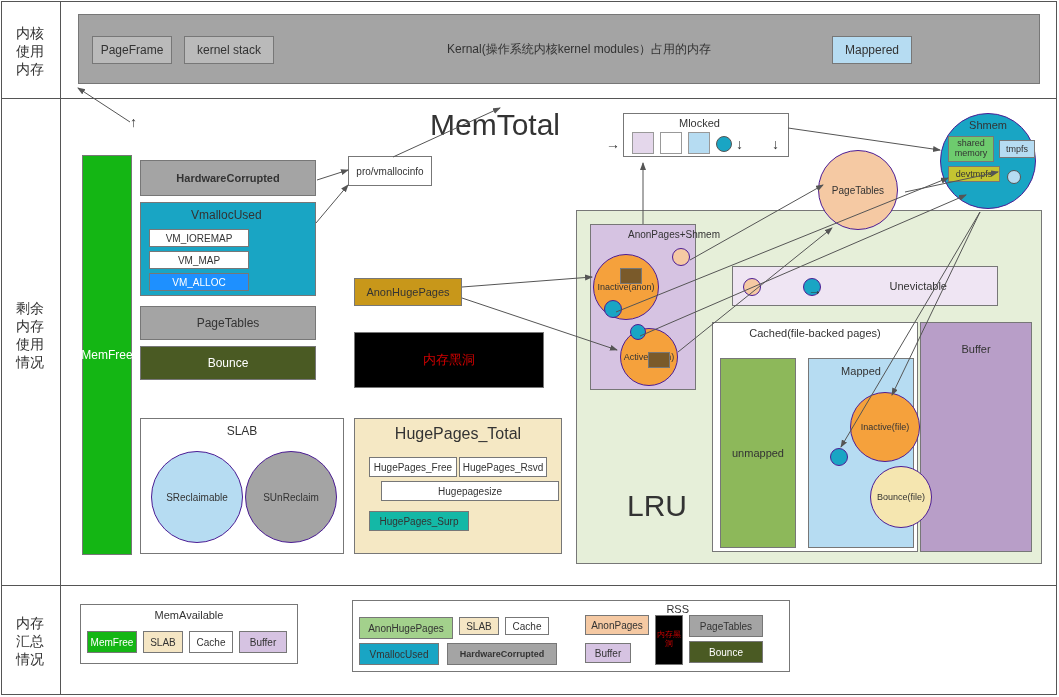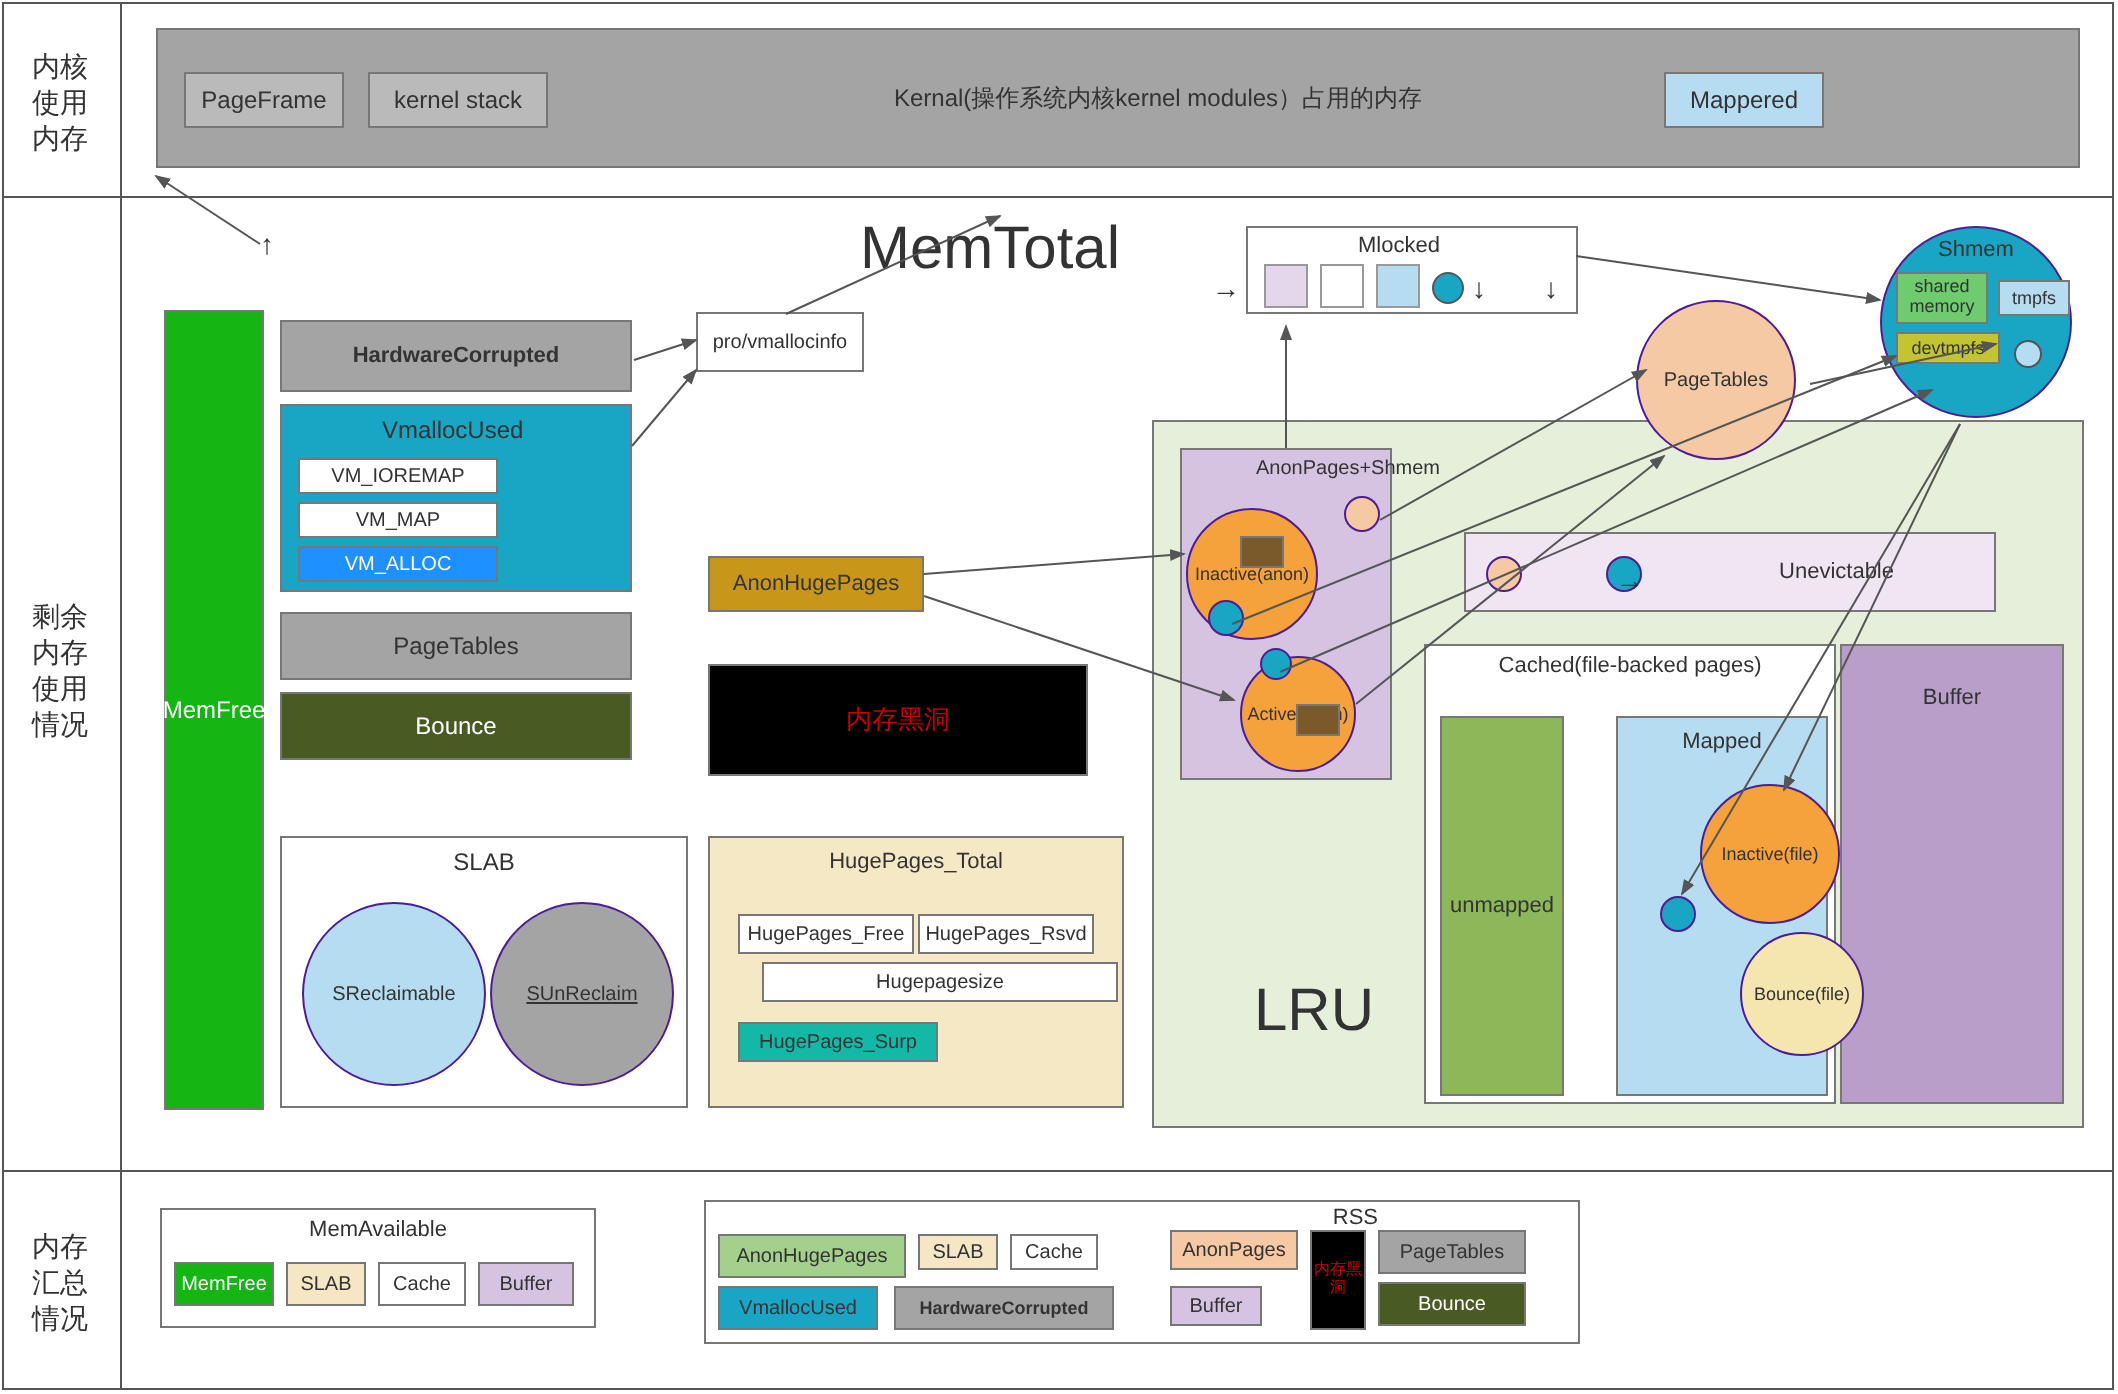--- a/index.html
+++ b/index.html
@@ -67,29 +67,29 @@
   <div class="box" style="position:absolute; left:8px; top:70px; width:100px; height:18px; background:#1e90ff; color:#fff; font-size:10px;">VM_ALLOC</div>
 </div>
 <div class="box" style="left:348px; top:156px; width:84px; height:30px; background:#fff; font-size:10px;">pro/vmallocinfo</div>
 
 <div class="box" style="left:140px; top:306px; width:176px; height:34px; background:#a4a4a4;">PageTables</div>
 <div class="box" style="left:140px; top:346px; width:176px; height:34px; background:#4a5a23; color:#fff;">Bounce</div>
 
 <div class="box" style="left:140px; top:418px; width:204px; height:136px; background:#fff;">
   <span style="position:absolute; top:5px; font-size:12px;">SLAB</span>
   <div class="circle" style="position:absolute; left:10px; top:32px; width:92px; height:92px; background:#b6dcf2; font-size:10px;">SReclaimable</div>
-  <div class="circle" style="position:absolute; left:104px; top:32px; width:92px; height:92px; background:#a4a4a4; font-size:10px;text-decoration:underline;">SUnReclaim</div>
+  <div class="circle" style="position:absolute; left:104px; top:32px; width:92px; height:92px; background:#a4a4a4; font-size:10px;">SUnReclaim</div>
 </div>
 
 <div class="box" style="left:354px; top:278px; width:108px; height:28px; background:#c8971a; font-size:11px;">AnonHugePages</div>
 
 <div class="box" style="left:354px; top:332px; width:190px; height:56px; background:#000; color:#c00; font-size:13px;">内存黑洞</div>
 
 <div class="box" style="left:354px; top:418px; width:208px; height:136px; background:#f5e8c4;">
-  <span style="position:absolute; top:6px; font-size:11px;">HugePages_Total</span>
+  <span style="position:absolute; top:6px; font-size:16px;">HugePages_Total</span>
   <div class="box" style="position:absolute; left:14px; top:38px; width:88px; height:20px; background:#fff; font-size:10px;">HugePages_Free</div>
   <div class="box" style="position:absolute; left:104px; top:38px; width:88px; height:20px; background:#fff; font-size:10px;">HugePages_Rsvd</div>
   <div class="box" style="position:absolute; left:14px; top:62px; width:178px; height:20px; background:#fff; font-size:10px;margin-left:12px;">Hugepagesize</div>
   <div class="box" style="position:absolute; left:14px; top:92px; width:100px; height:20px; background:#14b8a6; font-size:10px;">HugePages_Surp</div>
 </div>
 
 <div class="box" style="left:576px; top:210px; width:466px; height:354px; background:#e6efd9;">
   <span style="position:absolute; left:50px; bottom:40px; font-size:30px;">LRU</span>
 </div>
 
@@ -109,21 +109,21 @@
 <div class="box" style="left:732px; top:266px; width:266px; height:40px; background:#efe5f3;">
   <span style="position:absolute; right:50px; top:13px; font-size:11px;">Unevictable</span>
   <div class="circle" style="position:absolute; left:10px; top:11px; width:18px; height:18px; background:#f5c9a3;"></div>
   <div class="circle" style="position:absolute; left:70px; top:11px; width:18px; height:18px; background:#19a5c4;"></div>
 </div>
 <div style="position:absolute; left:808px; top:282px; font-size:14px;">→</div>
 
 <div class="box" style="left:712px; top:322px; width:206px; height:230px; background:#fff;">
   <span style="position:absolute; top:4px; font-size:11px;">Cached(file-backed pages)</span>
 </div>
-<div class="box" style="left:720px; top:358px; width:62px; height:190px; background:#8db85a; font-size:11px;">unmapped</div>
+<div class="box" style="left:720px; top:358px; width:76px; height:190px; background:#8db85a; font-size:11px;">unmapped</div>
 <div class="box" style="left:808px; top:358px; width:106px; height:190px; background:#b6dcf2; font-size:11px;">
   <span style="position:absolute; top:6px;">Mapped</span>
 </div>
 <div class="box" style="left:920px; top:322px; width:112px; height:230px; background:#b89ec8; font-size:11px;">
   <span style="position:absolute; top:20px;">Buffer</span>
 </div>
 
 <div class="circle" style="left:850px; top:392px; width:70px; height:70px; background:#f5a13c; font-size:9px;">Inactive(file)</div>
 <div class="circle" style="left:870px; top:466px; width:62px; height:62px; background:#f5e6b0; font-size:9px;">Bounce(file)</div>
 <div class="circle" style="left:830px; top:448px; width:18px; height:18px; background:#19a5c4;"></div>

